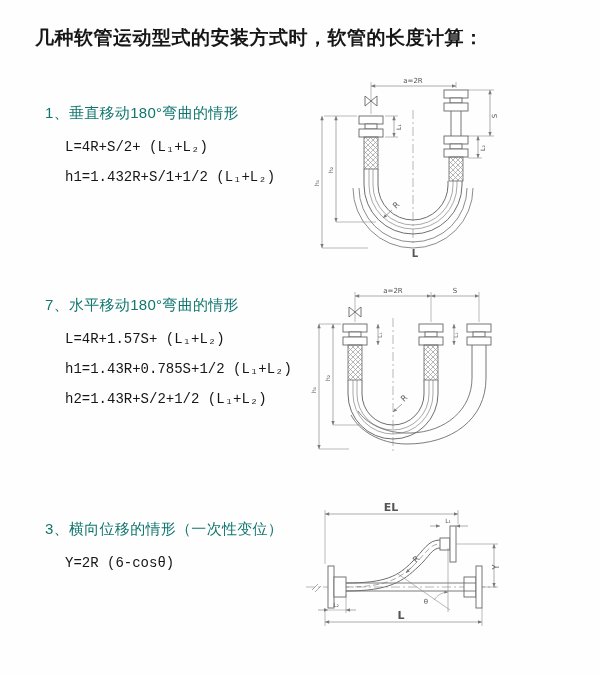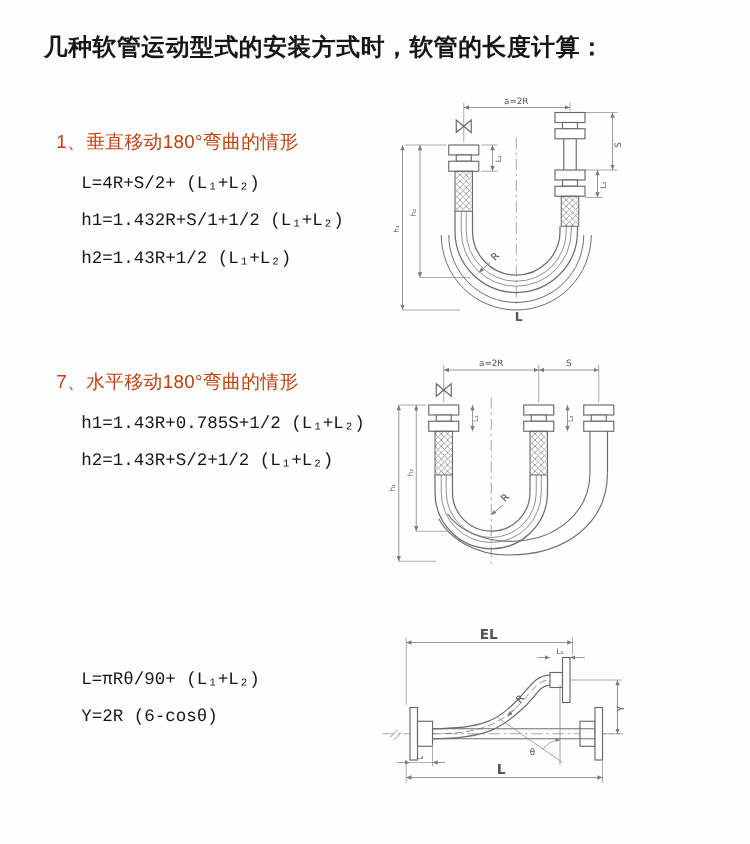--- a/index.html
+++ b/index.html
@@ -6,56 +6,56 @@
   body{
     width:600px;height:675px;background:#ffffff;position:relative;overflow:hidden;
     font-family:"Liberation Sans",sans-serif;color:#1a1a1a;
   }
   .page{position:absolute;inset:0;background:#fefefe;}
   .doc-title{
     position:absolute;left:35px;top:25px;font-size:19px;font-weight:700;
     letter-spacing:0.5px;color:#161616;white-space:nowrap;
   }
   .sec{position:absolute;left:45px;width:280px;}
-  .sec-heading{font-size:15px;font-weight:400;color:#c2410c;white-space:nowrap;letter-spacing:0.3px;}
+  .sec-heading{font-size:15px;font-weight:400;color:#0f766e;white-space:nowrap;letter-spacing:0.3px;}
   .formulas{margin:9px 0 0 20px;}
   .formula{
     font-size:14px;line-height:30px;white-space:nowrap;color:#161616;
     font-family:Liberation Mono, monospace;
   }
   .diag{position:absolute;}
   svg text{font-family:"DejaVu Sans","Liberation Sans",sans-serif;fill:#555;}
 </style>
 </head>
 <body>
 
 <div class="page">
 
   <div class="doc-title">几种软管运动型式的安装方式时，软管的长度计算：</div>
 
   <div class="sec" style="top:104px">
     <div class="sec-heading">1、垂直移动180°弯曲的情形</div>
     <div class="formulas">
       <div class="formula">L=4R+S/2+ (L₁+L₂)</div>
       <div class="formula">h1=1.432R+S/1+1/2 (L₁+L₂)</div>
-      <div class="formula">h2=1.43R+1/2 (L₁+L₂)</div>
     </div>
   </div>
 
   <div class="sec" style="top:296px">
     <div class="sec-heading">7、水平移动180°弯曲的情形</div>
     <div class="formulas">
+      <div class="formula">L=4R+1.57S+ (L₁+L₂)</div>
       <div class="formula">h1=1.43R+0.785S+1/2 (L₁+L₂)</div>
       <div class="formula">h2=1.43R+S/2+1/2 (L₁+L₂)</div>
     </div>
   </div>
 
   <div class="sec" style="top:520px">
+    <div class="sec-heading">3、横向位移的情形（一次性变位）</div>
     <div class="formulas">
-      <div class="formula">L=πRθ/90+ (L₁+L₂)</div>
       <div class="formula">Y=2R (6-cosθ)</div>
     </div>
   </div>
 
   <svg class="diag" style="left:308px;top:70px" width="280" height="195" viewBox="0 0 280 195">
     <defs>
       <marker id="ar1" markerWidth="7" markerHeight="6" refX="6" refY="2.5" orient="auto">
           <path d="M0,0 L6,2.5 L0,5 Z" fill="#7a7a7a"></path>
         </marker>
       <marker id="ar1s" markerWidth="7" markerHeight="6" refX="0" refY="2.5" orient="auto">

